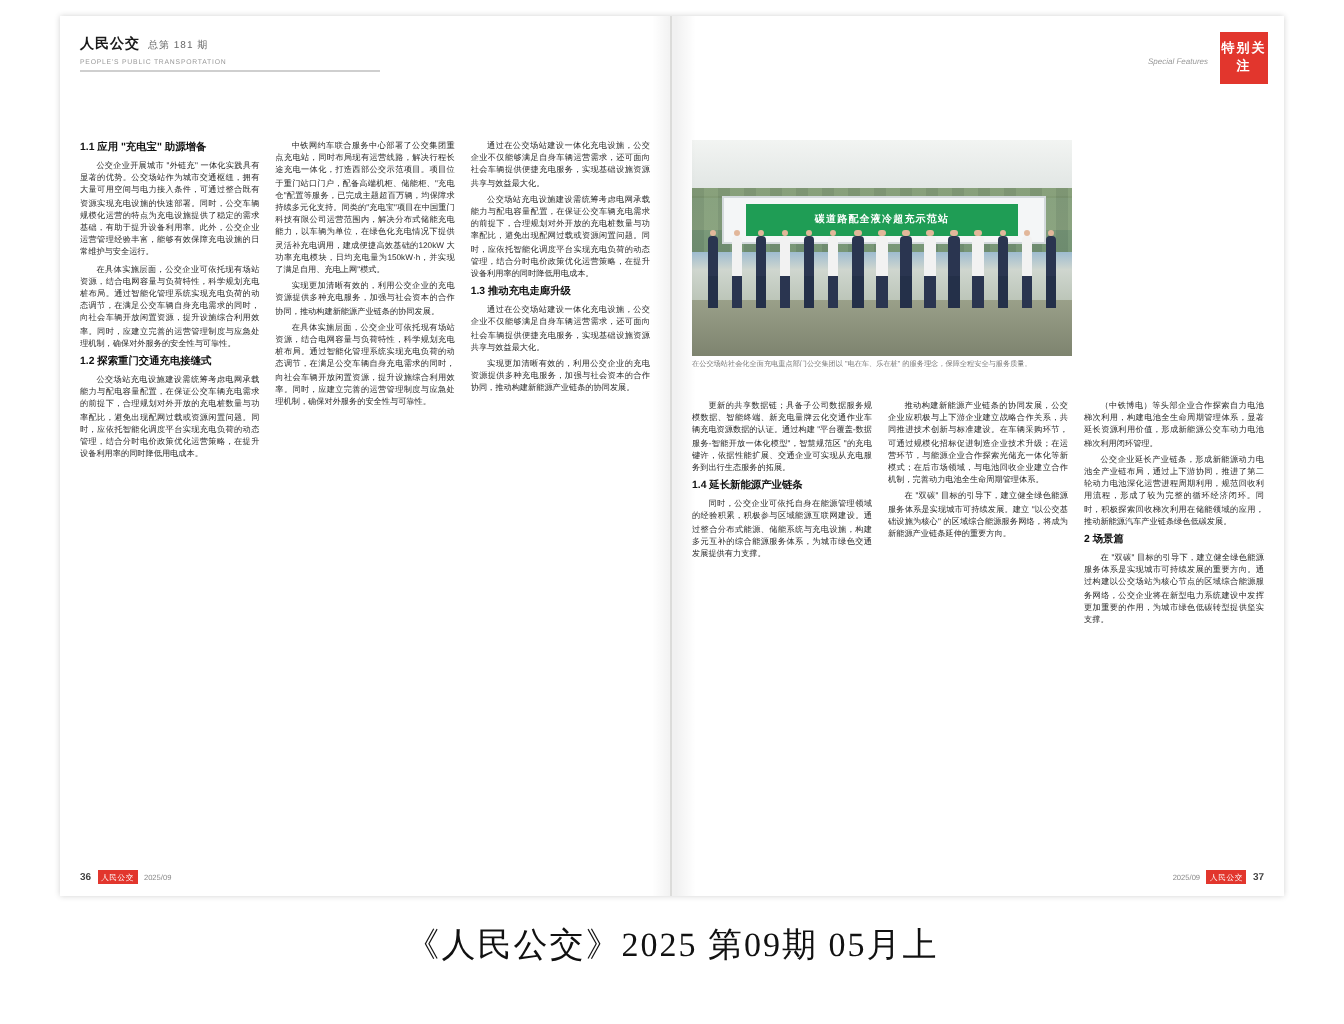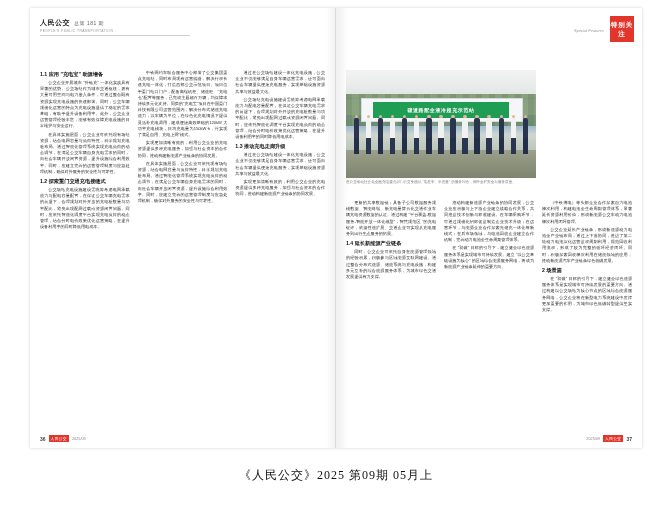--- a/index.html
+++ b/index.html
@@ -220,21 +220,21 @@
   .folio-num { font-weight: bold; color: #444; font-size: 5px; }
   .folio-date { color: #888; font-size: 3.8px; }
 
   
   .doc-title {
     position: absolute;
     left: 0; right: 0;
     bottom: 28px;
     text-align: center;
     font-family: "Liberation Serif", serif;
-    font-size: 12px;
+    font-size: 17px;
     color: #111;
     letter-spacing: 1px;
   }
 </style>
 </head>
 <body>
 
 <div id="page">
 
   <div class="spread">

